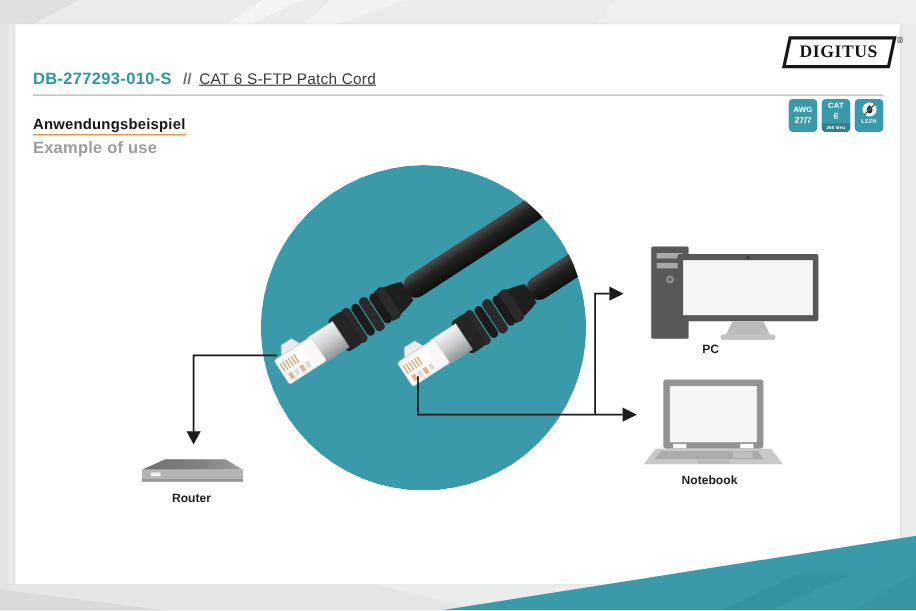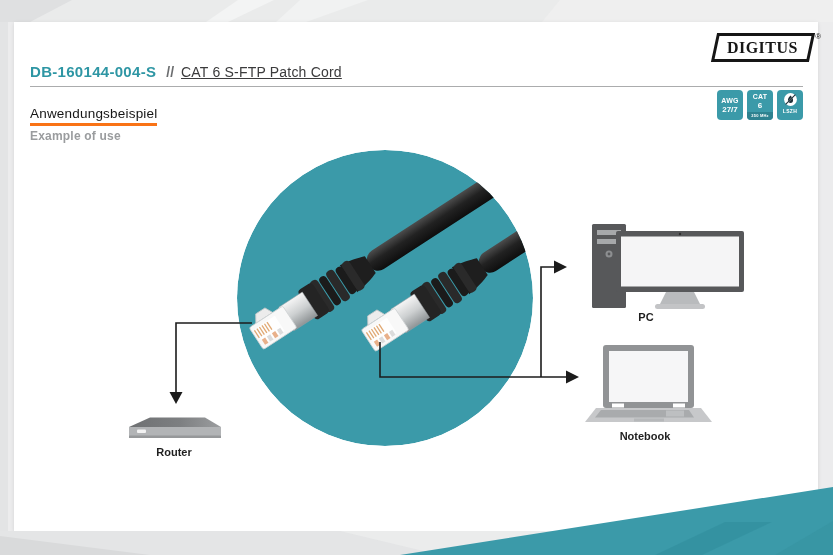--- a/index.html
+++ b/index.html
@@ -40,23 +40,23 @@
   .badge .b7 { font-size:7px; line-height:8px; letter-spacing:.2px; }
   .badge .b8 { font-size:8px; line-height:9px; }
   .badge-cat { justify-content:flex-start; padding-top:3px; }
   .badge-band { position:absolute; bottom:0; left:0; width:100%; height:8px; background:#2e8290;
                 font-size:4px; line-height:8px; text-align:center; font-weight:bold; letter-spacing:.2px; }
   .badge-lszh { justify-content:flex-start; padding-top:2px; }
   .lszh-label { font-size:5px; line-height:6px; margin-top:1px; letter-spacing:.3px; }
 
   
   .section { position:absolute; left:16px; top:82px; }
-  .section-de { display:inline-block; font-size:13.5px; font-weight:normal; color:#161616;
-                letter-spacing:.2px; border-bottom:3px solid #f97316; padding-bottom:2px; }
-  .section-en { margin-top:3px; font-size:12px; font-weight:bold; color:#9a9c9e; letter-spacing:.2px; }
+  .section-de { display:inline-block; font-size:13.5px; font-weight:bold; color:#161616;
+                letter-spacing:.2px; border-bottom:1px solid #f97316; padding-bottom:2px; }
+  .section-en { margin-top:3px; font-size:15px; font-weight:bold; color:#9a9c9e; letter-spacing:.2px; }
 
   .diagram { position:absolute; left:0; top:0; width:833px; height:555px; z-index:2; }
   .dev-label { font-family:"Liberation Sans", sans-serif; font-size:11px; font-weight:bold; fill:#1f1f1f; }
 </style>
 </head>
 <body>
 
 <div class="stage">
 
   <svg class="decor-svg decor-top" viewBox="0 0 833 555">
@@ -64,21 +64,21 @@
     <polygon points="0,0 72,0 30,22 0,22" fill="#dfe0e1"></polygon>
     <polygon points="238,0 274,0 228,22 206,22" fill="#f3f4f4"></polygon>
     <polygon points="300,0 368,0 306,22 276,22" fill="#f1f2f2"></polygon>
     <polygon points="560,0 833,0 833,22 542,22" fill="#efefef"></polygon>
     <rect x="0" y="22" width="8" height="509" fill="#e3e4e5"></rect>
   </svg>
 
   <div class="card">
 
     <div class="header-line">
-      <span class="product-code">DB-160144-004-S</span>
+      <span class="product-code">DB-277293-010-S</span>
       <span class="header-sep">//</span>
       <span class="product-title">CAT 6 S-FTP Patch Cord</span>
     </div>
     <div class="header-rule"></div>
 
     <div class="logo-box">
       <span class="logo-text">DIGITUS</span>
       <span class="logo-reg">®</span>
     </div>
 

